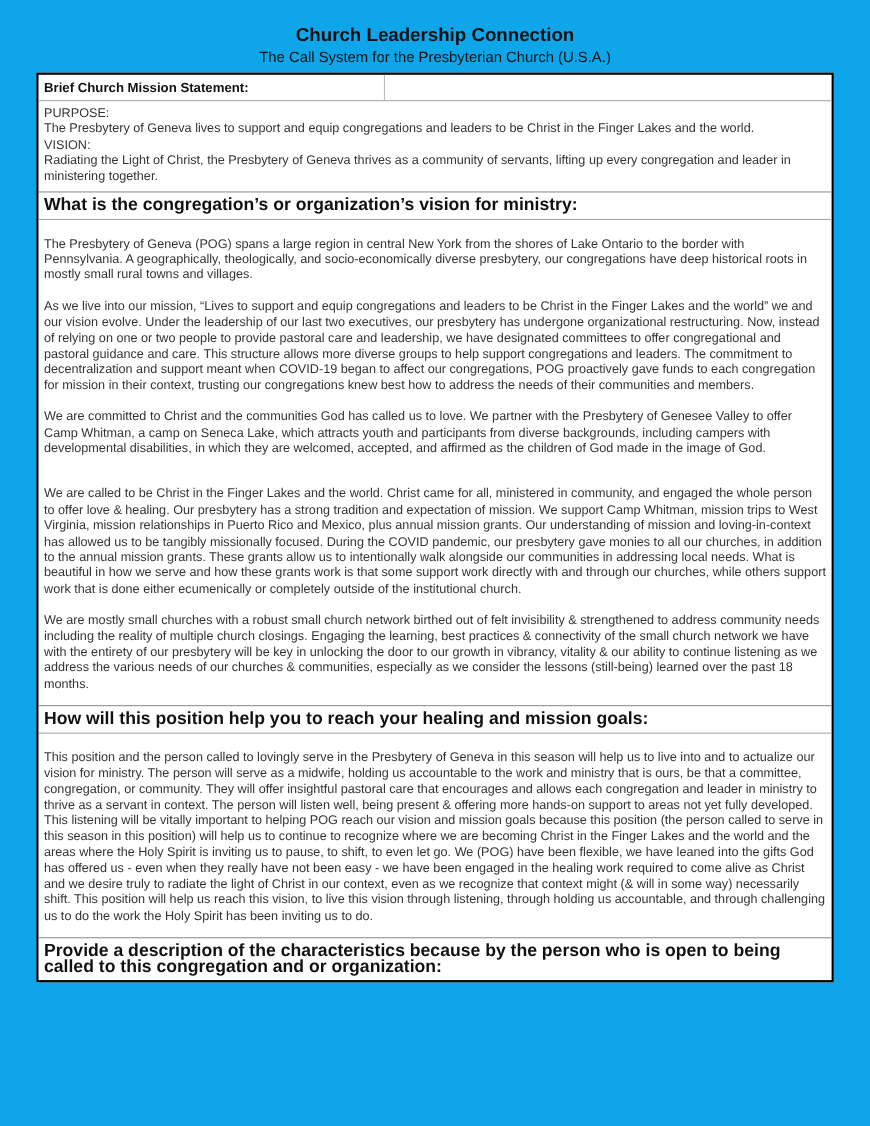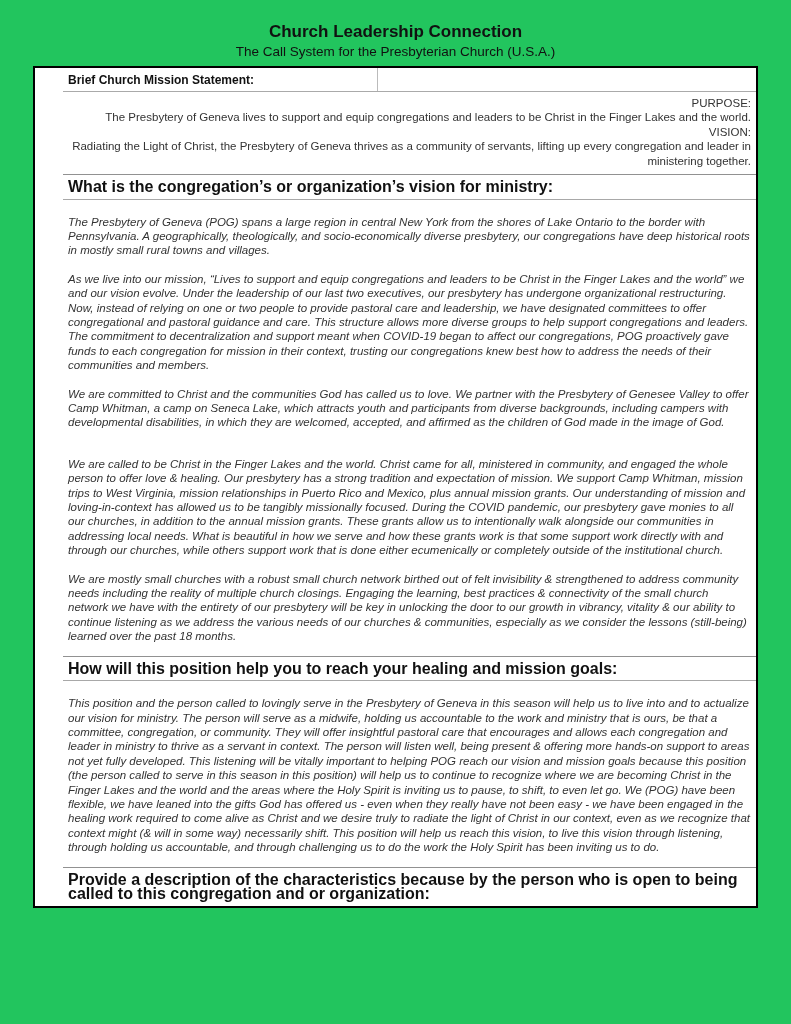--- a/index.html
+++ b/index.html
@@ -4,21 +4,21 @@
 <style>
   html, body {
     margin: 0;
     padding: 0;
     background: #ffffff;
   }
   .page {
     position: relative;
     width: 791px;
     height: 1024px;
-    background: #22c55e;
+    background: #0ea5e9;
     font-family: "Liberation Sans", "DejaVu Sans", sans-serif;
     color: #333333;
     overflow: hidden;
     box-sizing: border-box;
   }
   .doc-title {
     margin: 22px 0 2px 0;
     text-align: center;
     font-size: 17px;
     font-weight: bold;
@@ -28,21 +28,20 @@
     margin: 0 0 7px 0;
     text-align: center;
     font-size: 13.5px;
     font-weight: normal;
     color: #111111;
   }
   .doc-table {
     margin: 0 33px;
     border: 2px solid #000000;
     background: #ffffff;
-    padding-left: 28px;
   }
   .label-row {
     display: flex;
     align-items: stretch;
     border-bottom: 1px solid #aaaaaa;
   }
   .label-cell {
     width: 315px;
     padding: 5px 4px 4px 5px;
     font-size: 12px;
@@ -53,21 +52,20 @@
   }
   .value-cell {
     flex: 1;
   }
   .mission-body {
     padding: 4px 5px 6px 5px;
     font-size: 11.5px;
     line-height: 14.4px;
     white-space: pre-line;
     color: #333333;
-    text-align: right;
   }
   .heading-row {
     border-top: 1px solid #919191;
     border-bottom: 1px solid #a8a8a8;
     padding: 5px 5px 4px 5px;
     font-size: 16px;
     line-height: 14.5px;
     font-weight: bold;
     color: #111111;
   }
@@ -75,21 +73,20 @@
     border-bottom: none;
   }
   .body-row {
     padding: 15px 5px 12px 5px;
     font-size: 11.5px;
     line-height: 14.4px;
     color: #333333;
   }
   .body-row p {
     margin: 0 0 0 0;
-    font-style: italic;
   }
   .body-row p + p {
     margin-top: 14px;
   }
 </style>
 </head>
 <body>
 
 <div class="page">
 

